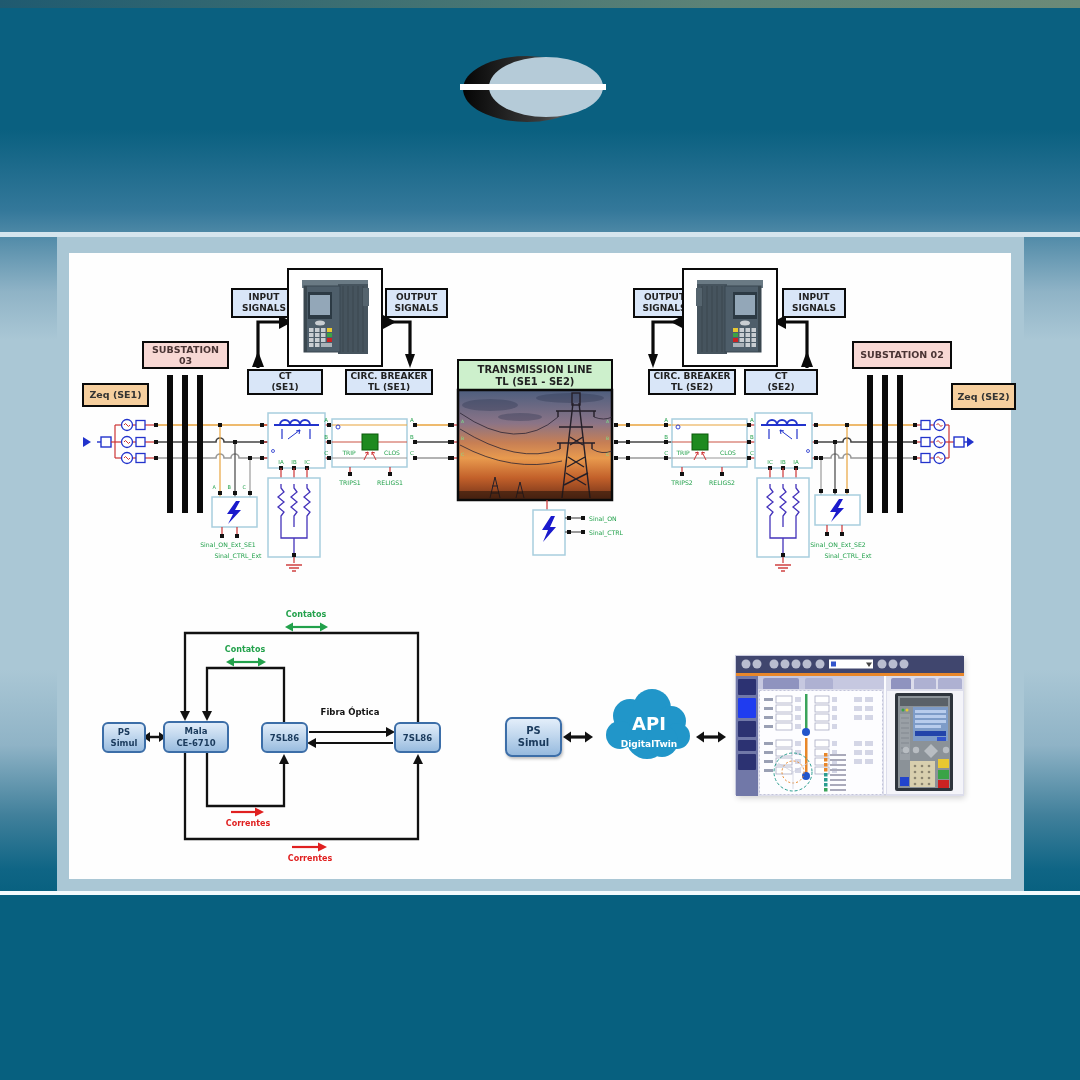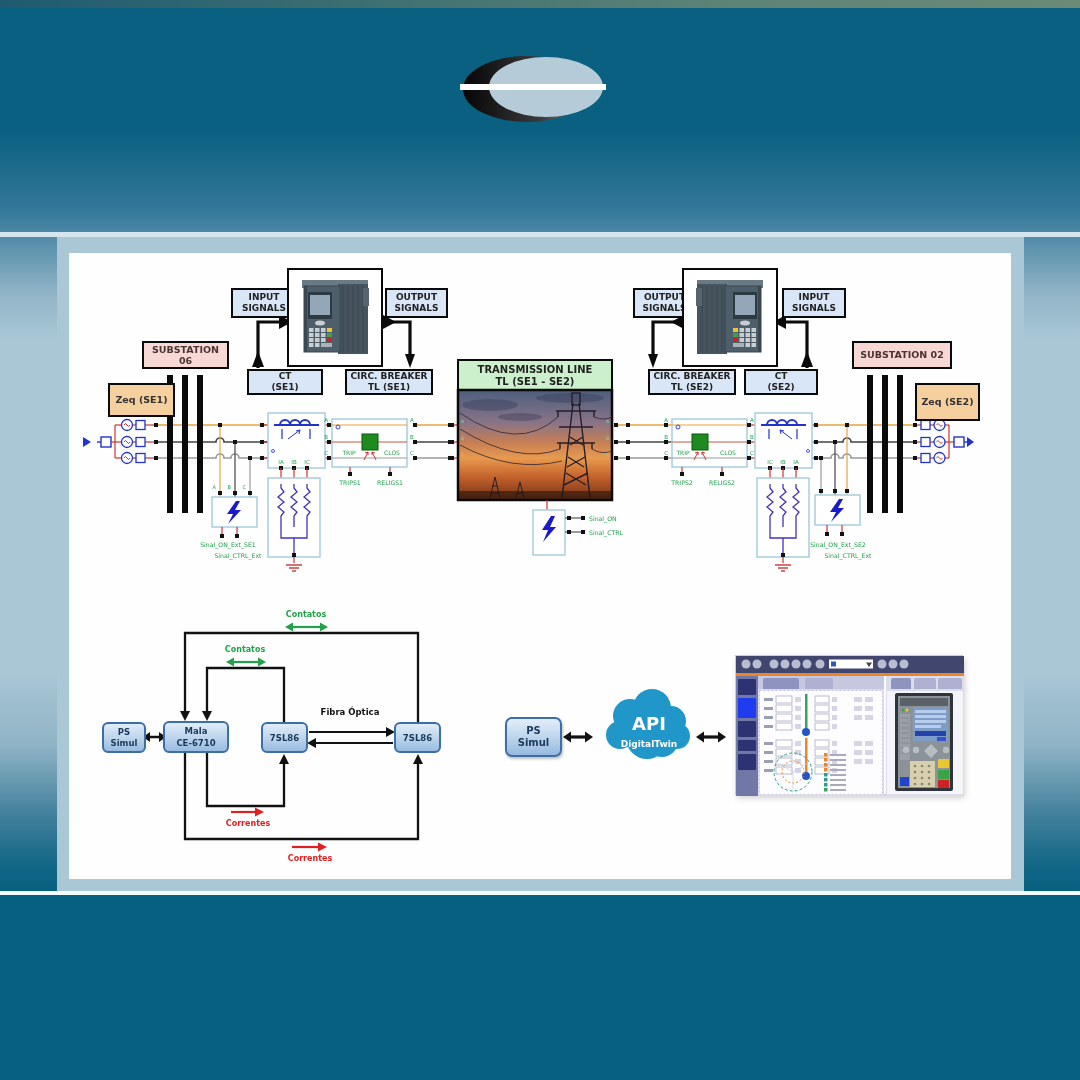--- a/index.html
+++ b/index.html
@@ -501,23 +501,23 @@
           <path d="M866.5,187 q1.5,-3 3,0 q1.5,3 3,0"></path>
           <path d="M866.5,203 q1.5,-3 3,0 q1.5,3 3,0"></path>
       </g>
       <rect x="884" y="182" width="10" height="10" fill="#fff" stroke="#2233cc" stroke-width="1.4"></rect>
       <line x1="894" y1="187" x2="897" y2="187" stroke="#2233cc" stroke-width="1.4"></line>
       <polygon points="897,182 897,192 904,187" fill="#2233cc"></polygon>
     </g>
   </svg>
 
   <div class="abs lbl pink big" style="left:142px;top:341px;width:87px;height:28px">
-    <span>SUBSTATION 06</span>
-  </div>
-  <div class="abs lbl tan big" style="left:108px;top:383px;width:67px;height:34px">
+    <span>SUBSTATION 03</span>
+  </div>
+  <div class="abs lbl tan big" style="left:82px;top:383px;width:67px;height:24px">
     <span>Zeq (SE1)</span>
   </div>
   <div class="abs lbl" style="left:231px;top:288px;width:66px;height:30px">
     <span>INPUT</span>
     <span>SIGNALS</span>
   </div>
   <div class="abs lbl" style="left:385px;top:288px;width:63px;height:30px">
     <span>OUTPUT</span>
     <span>SIGNALS</span>
   </div>
@@ -541,21 +541,21 @@
     <span>CIRC. BREAKER</span>
     <span>TL (SE2)</span>
   </div>
   <div class="abs lbl" style="left:744px;top:369px;width:74px;height:26px">
     <span>CT</span>
     <span>(SE2)</span>
   </div>
   <div class="abs lbl pink big" style="left:852px;top:341px;width:100px;height:28px">
     <span>SUBSTATION 02</span>
   </div>
-  <div class="abs lbl tan big" style="left:915px;top:383px;width:65px;height:38px">
+  <div class="abs lbl tan big" style="left:951px;top:383px;width:65px;height:27px">
     <span>Zeq (SE2)</span>
   </div>
 
   <div class="abs relaybox" style="left:287px;top:268px;width:96px;height:99px">
     <svg width="90" height="92" viewBox="0 0 90 92">
       <rect x="12" y="8" width="66" height="8" fill="#6a7a84"></rect>
       <rect x="48" y="12" width="30" height="70" fill="#46545e"></rect>
       <g stroke="#3a474f" stroke-width="1">
           <line x1="53" y1="14" x2="53" y2="80"></line>
           <line x1="58" y1="14" x2="58" y2="80"></line>

